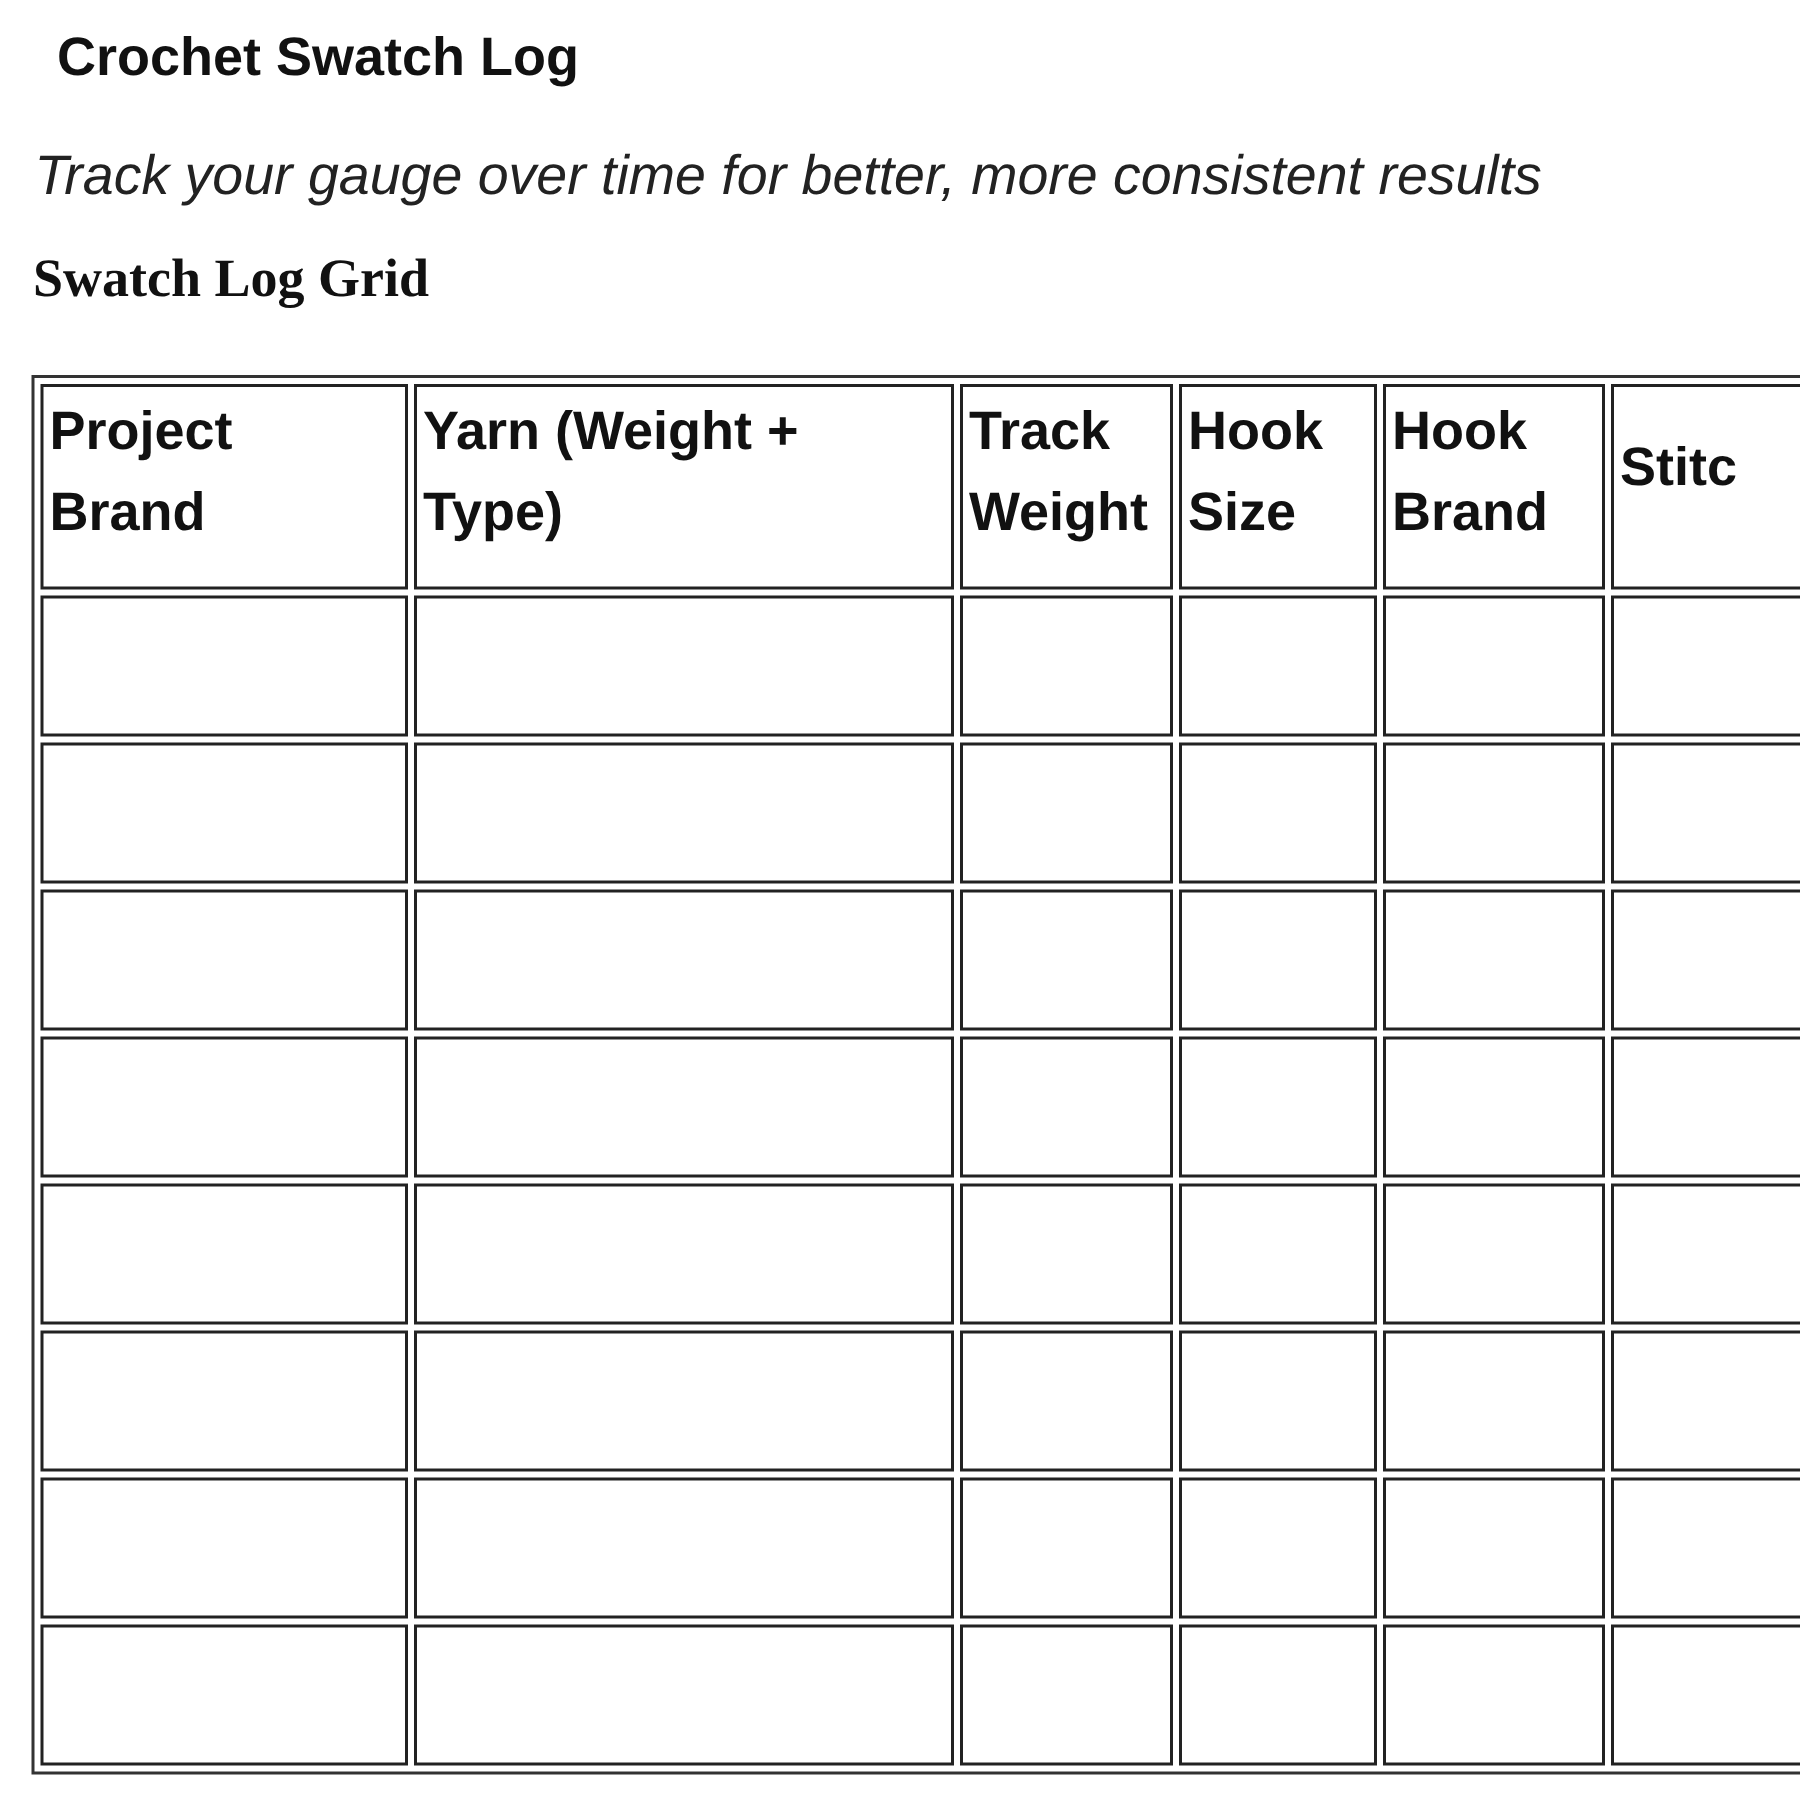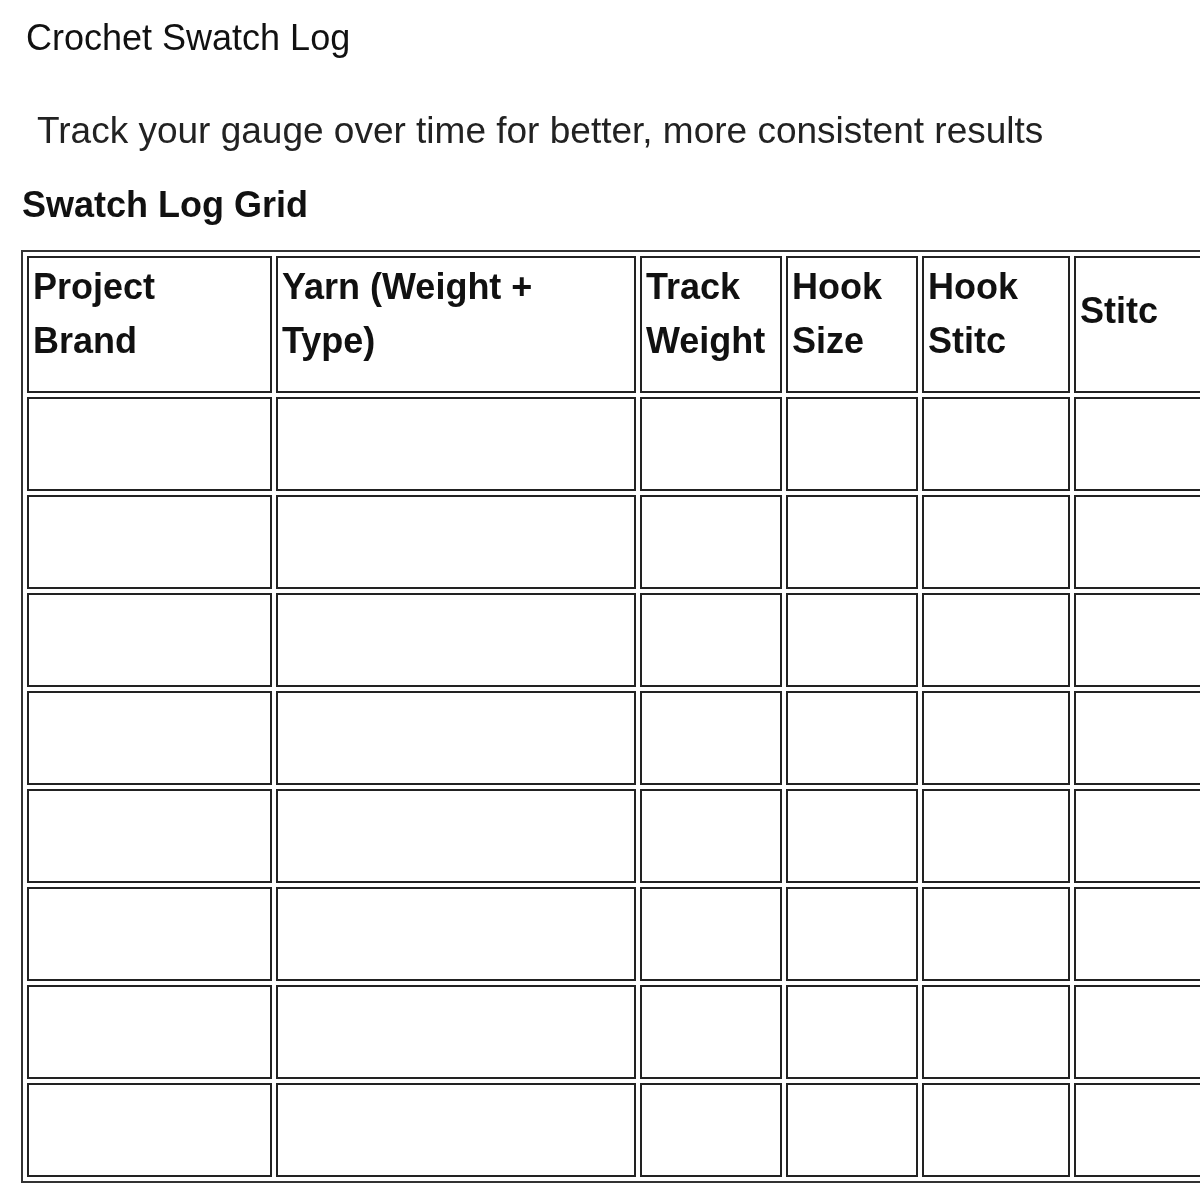--- a/index.html
+++ b/index.html
@@ -18,45 +18,47 @@
     .page {
       position: absolute;
       left: 22px;
       top: 0;
       width: 1400px;
     }
     h1.title {
       margin: 0;
       position: absolute;
       top: 17px;
-      left: 4px;
-      font-size: 36px;
-      font-weight: normal;
+      left: 16px;
+      font-size: 36px;
+      font-weight: bold;
       line-height: 42px;
       white-space: nowrap;
     }
     p.subtitle {
-      margin: 14px;
+      margin: 0;
       position: absolute;
       top: 95px;
       left: 1px;
       font-size: 37px;
+      font-style: italic;
       line-height: 44px;
       color: #222222;
       white-space: nowrap;
     }
     h2.section {
       margin: 0;
       position: absolute;
-      top: 184px;
+      top: 164px;
       left: 0;
       font-size: 36px;
       font-weight: bold;
       line-height: 42px;
       white-space: nowrap;
+      font-family: Liberation Serif, serif;
     }
     table.grid {
       position: absolute;
       top: 250px;
       left: -1px;
       border: 2px solid #333333;
       border-collapse: separate;
       border-spacing: 4px;
       table-layout: fixed;
     }
@@ -129,21 +131,21 @@
         <th>
             <span class="lbl">Yarn (Weight + Type)</span>
           </th>
         <th>
             <span class="lbl">Track Weight</span>
           </th>
         <th>
             <span class="lbl">Hook Size</span>
           </th>
         <th>
-            <span class="lbl">Hook Stitc</span>
+            <span class="lbl">Hook Brand</span>
           </th>
         <th class="single">
             <span class="lbl">Stitc</span>
           </th>
       </tr>
     </thead>
     <tbody id="table-body">
         <tr>
           <td></td>
           <td></td>

